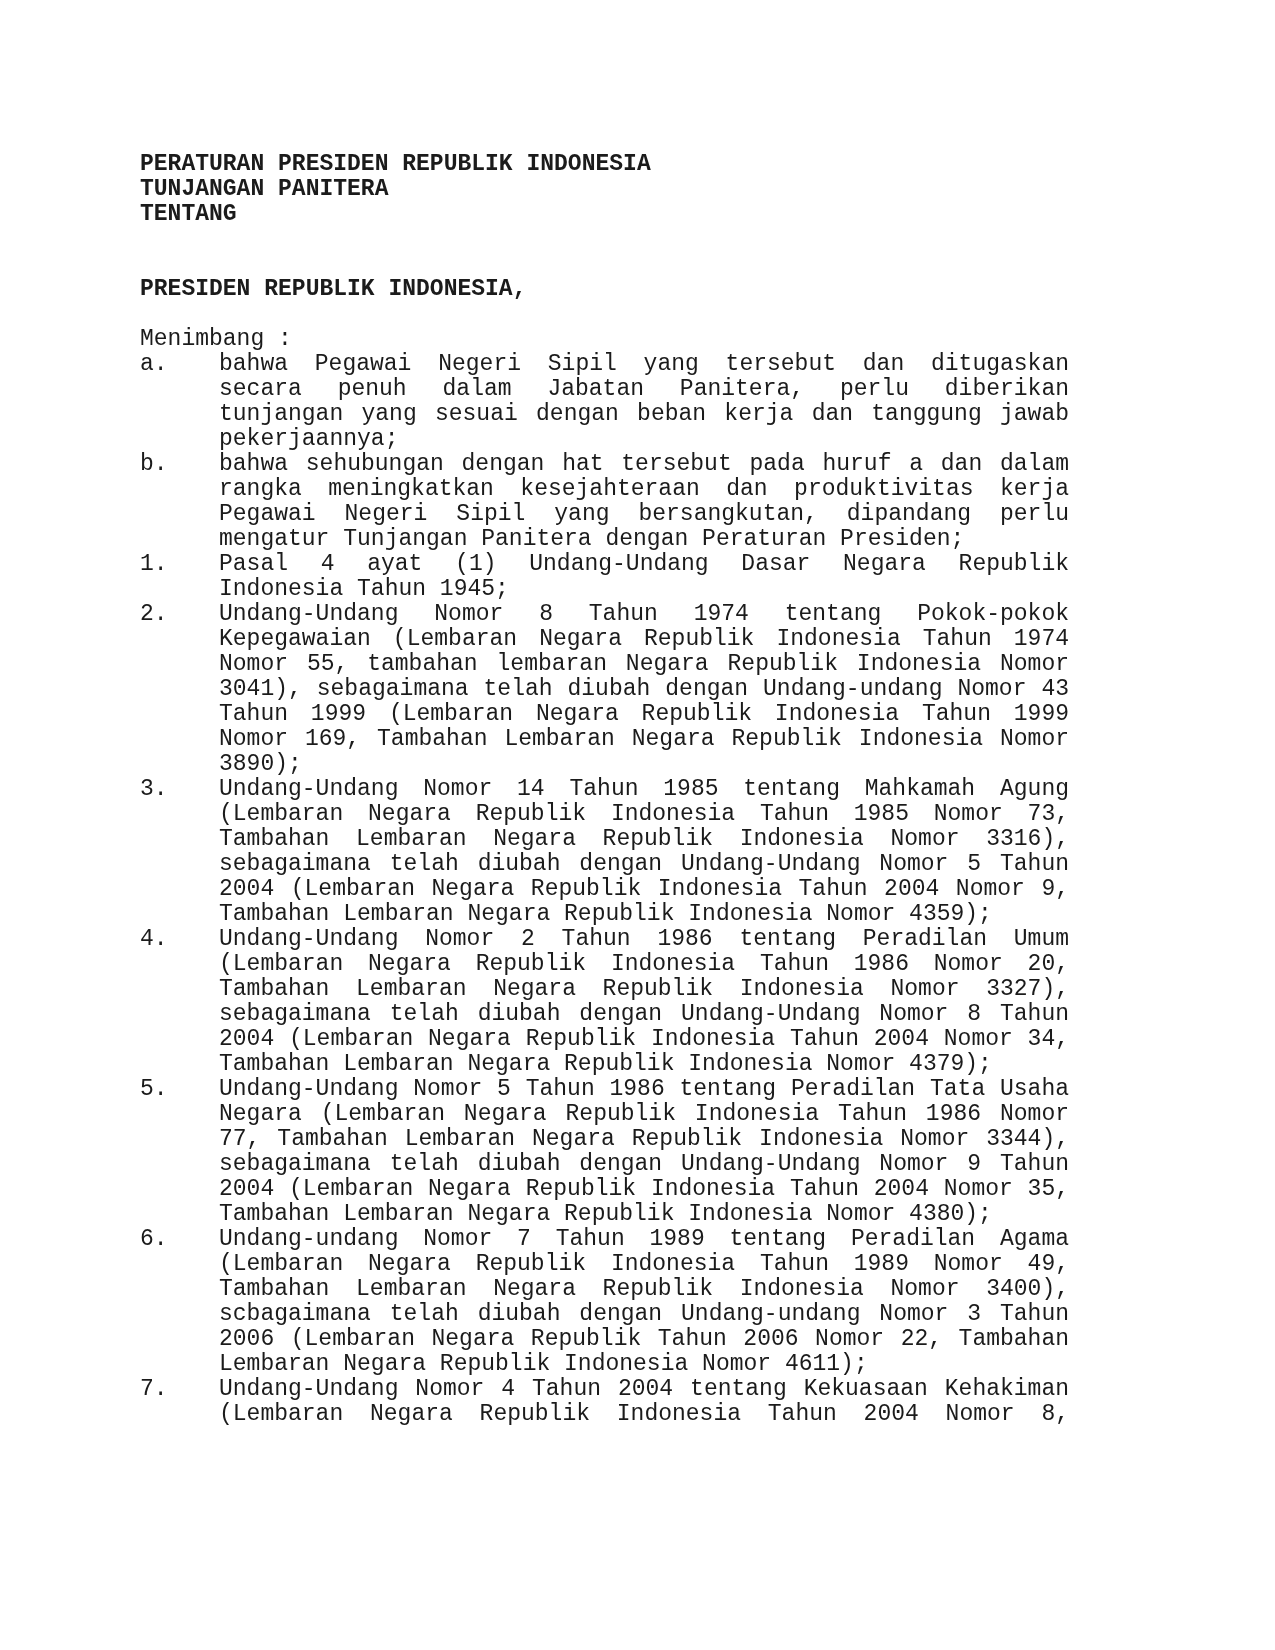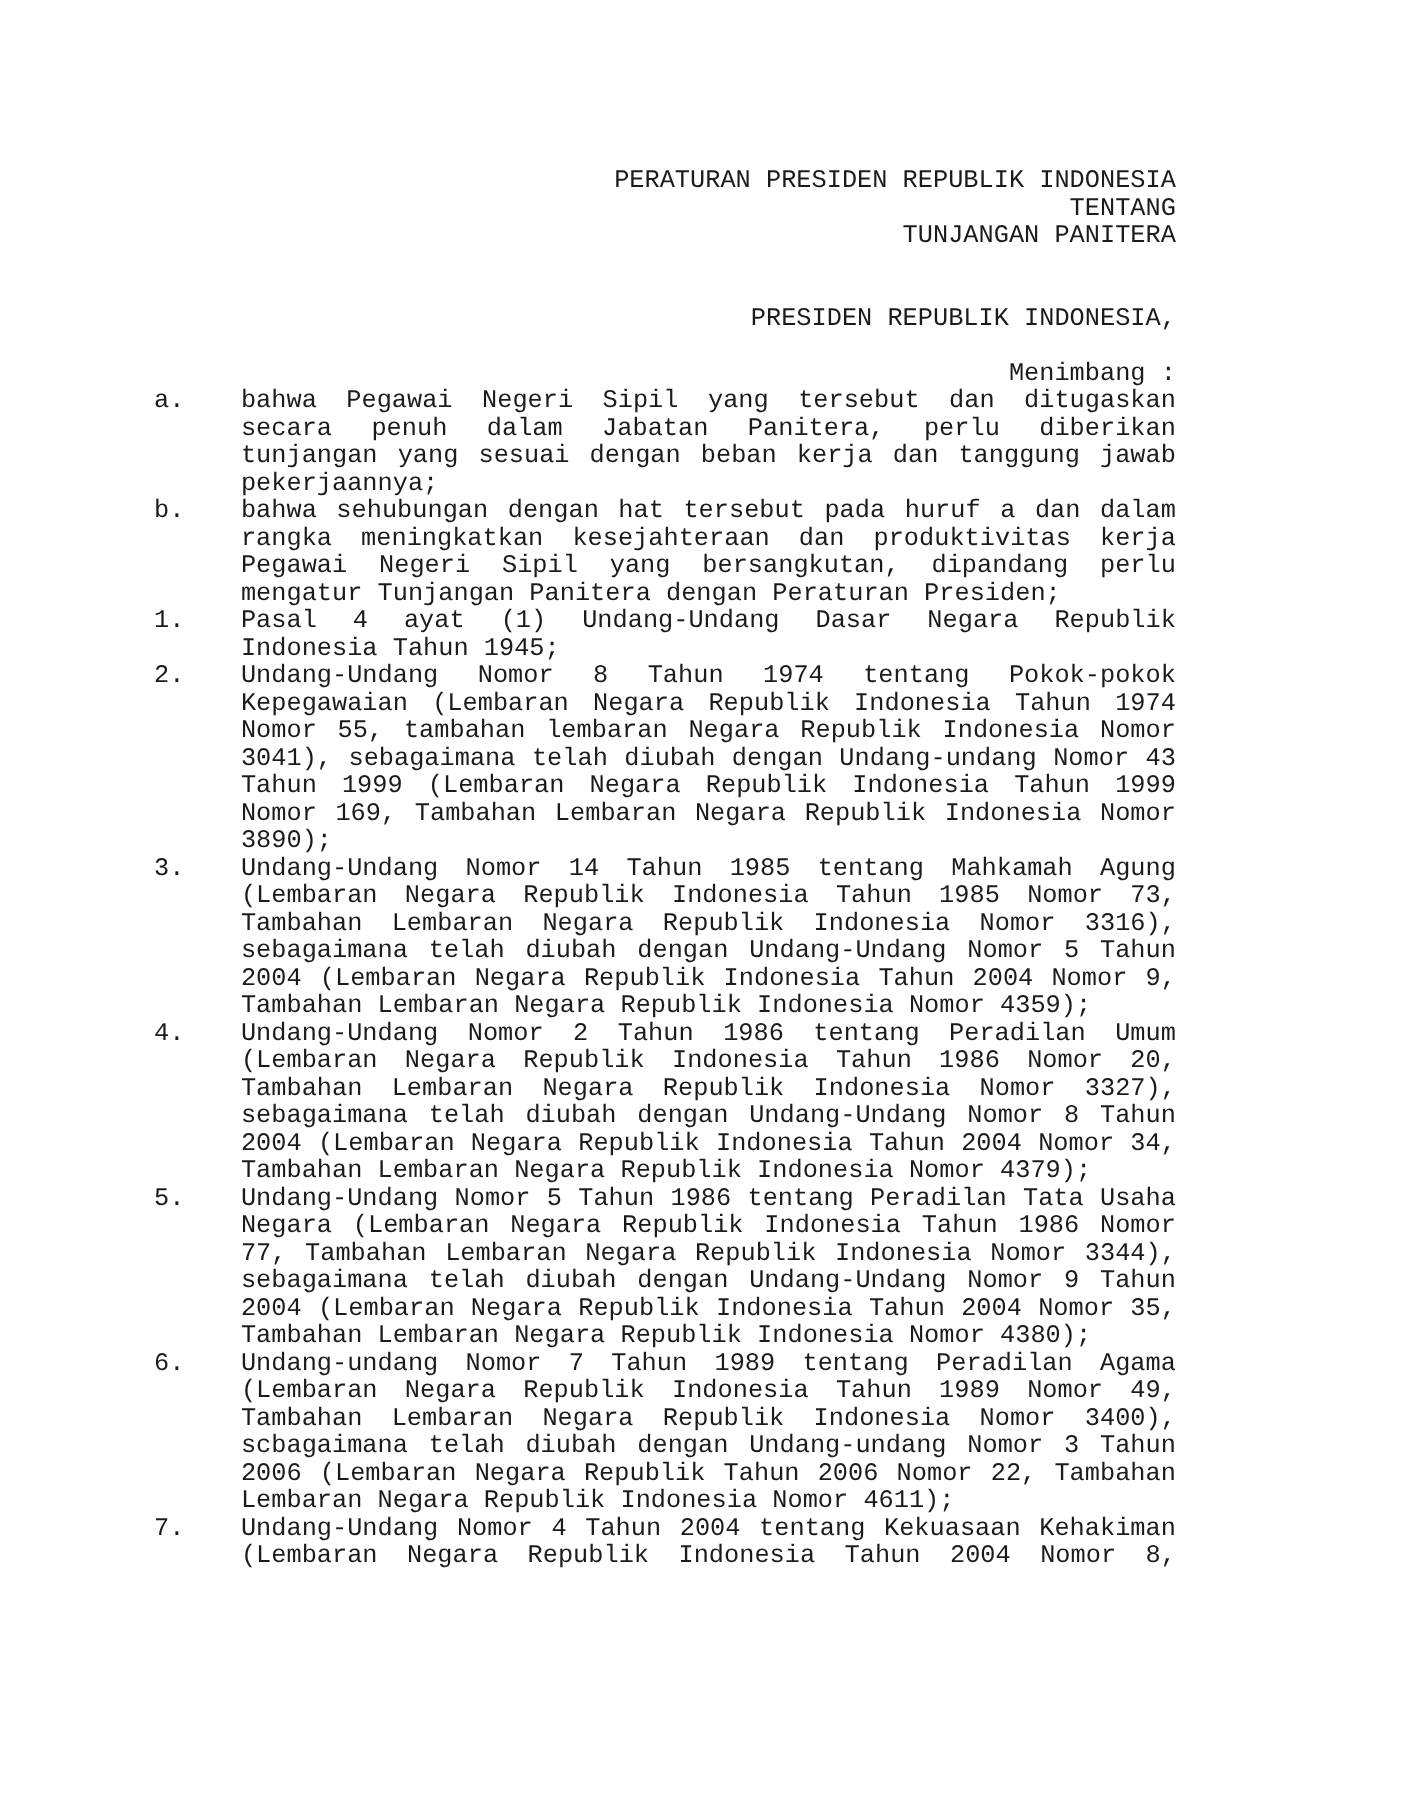--- a/index.html
+++ b/index.html
@@ -17,27 +17,28 @@
     line-height: 25px;
     color: #1b1b1b;
   }
   #page {
     position: absolute;
     left: 140px;
     top: 152px;
     width: 929px;
   }
   .center {
-    text-align: right;
+    text-align: left;
+    font-weight: bold;
   }
   .gap {
     height: 25px;
   }
   .section-label {
-    text-align: right;
+    text-align: left;
     white-space: pre;
   }
   .item {
     position: relative;
     padding-left: 79px;
     width: 850px;
     text-align: justify;
   }
   .item .marker {
     position: absolute;
@@ -49,22 +50,22 @@
     text-align-last: justify;
   }
 </style>
 </head>
 <body>
 
 <div id="page">
 
   <div class="center">
     <div>PERATURAN PRESIDEN REPUBLIK INDONESIA</div>
+    <div>TUNJANGAN PANITERA</div>
     <div>TENTANG</div>
-    <div>TUNJANGAN PANITERA</div>
   </div>
 
   <div class="gap"></div>
 
 
   <div class="gap"></div>
 
   <div class="center">PRESIDEN REPUBLIK INDONESIA,</div>
 
   <div class="gap"></div>

